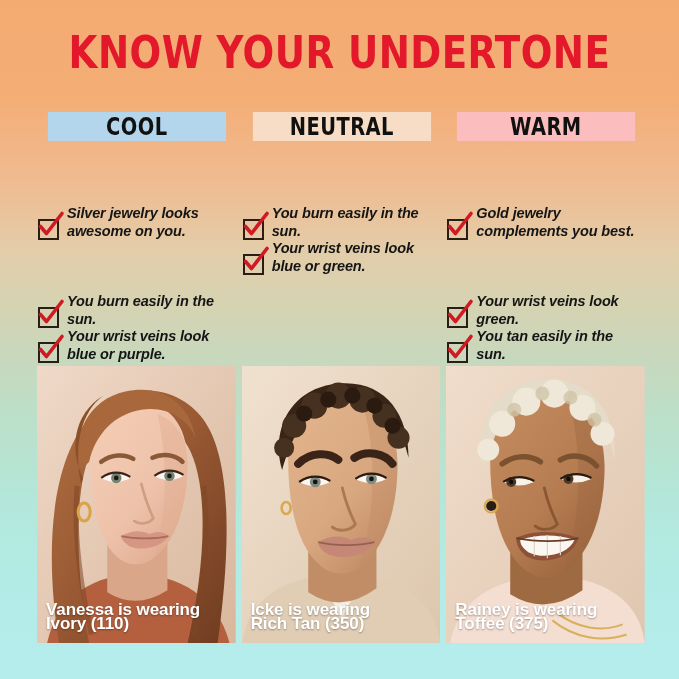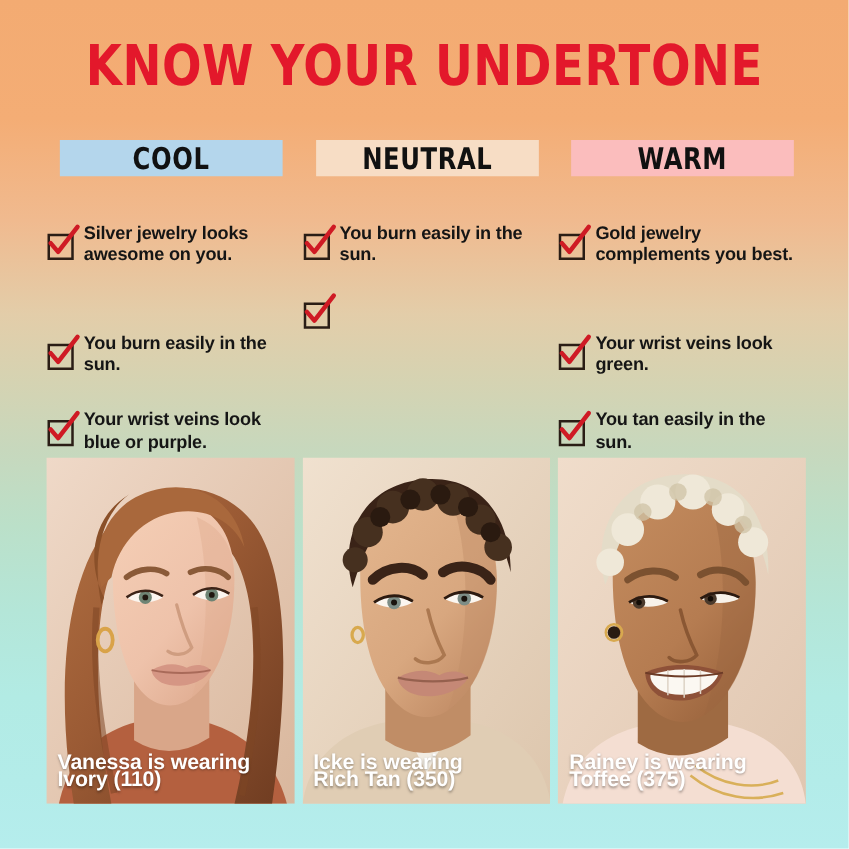--- a/index.html
+++ b/index.html
@@ -86,22 +86,23 @@
     display: flex;
     gap: 7px;
   }
   .column {
     flex: 1 1 0;
     display: flex;
     flex-direction: column;
   }
   .check-row {
     display: flex;
-    align-items: center;
+    align-items: flex-end;
     height: 88px;
+    font-style: italic;
   }
   .check-row:last-child { height: auto; }
 
   .checkbox {
     position: relative;
     flex: 0 0 auto;
     width: 21px;
     height: 21px;
     margin-top: 2px;
     margin-right: 8px;
@@ -223,20 +224,21 @@
         </div>
         <div class="check-text">You burn easily in the sun.</div>
       </div>
       <div class="check-row">
         <div class="checkbox">
           <div class="box"></div>
           <svg class="tick" viewBox="0 0 28 28">
             <path d="M3.5 14.5 L9.5 21.5 L25 1.5" fill="none" stroke="#cf1a24" stroke-width="3.6" stroke-linecap="round" stroke-linejoin="round"></path>
           </svg>
         </div>
+        <div class="check-text">Your wrist veins look blue or green.</div>
       </div>
     </div>
 
     <div class="column">
       <div class="check-row">
         <div class="checkbox">
           <div class="box"></div>
           <svg class="tick" viewBox="0 0 28 28">
             <path d="M3.5 14.5 L9.5 21.5 L25 1.5" fill="none" stroke="#cf1a24" stroke-width="3.6" stroke-linecap="round" stroke-linejoin="round"></path>
           </svg>

